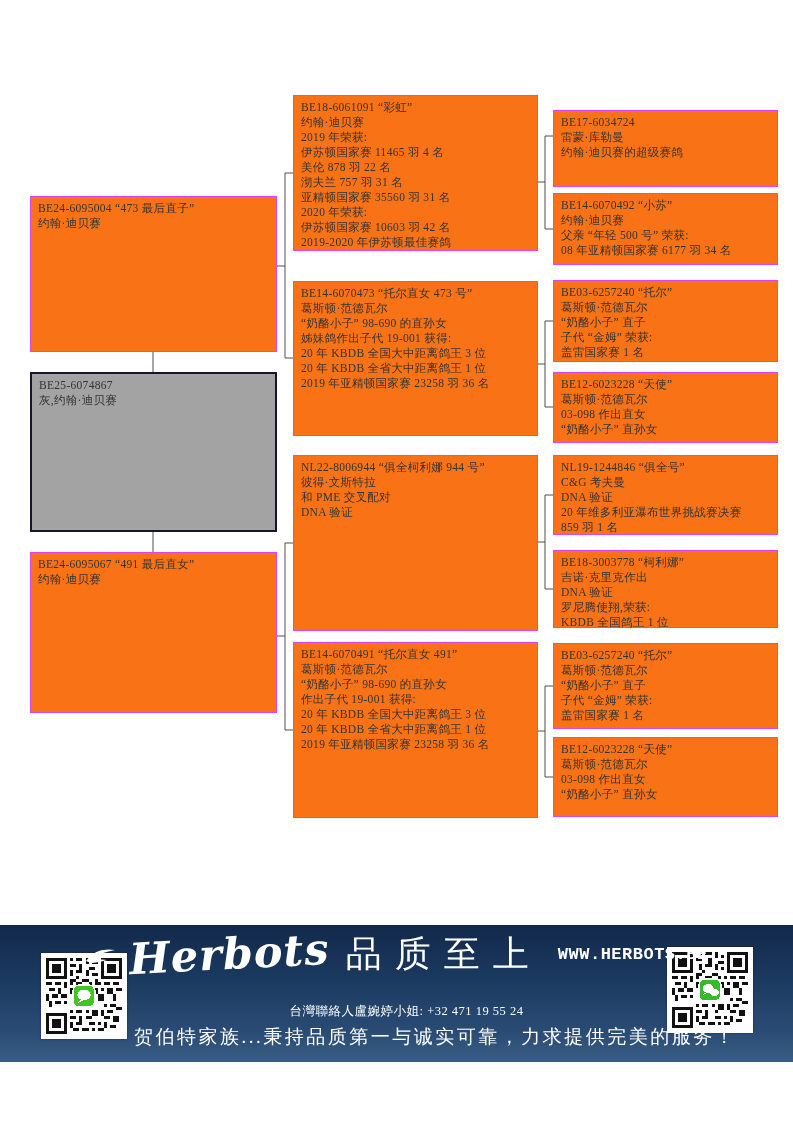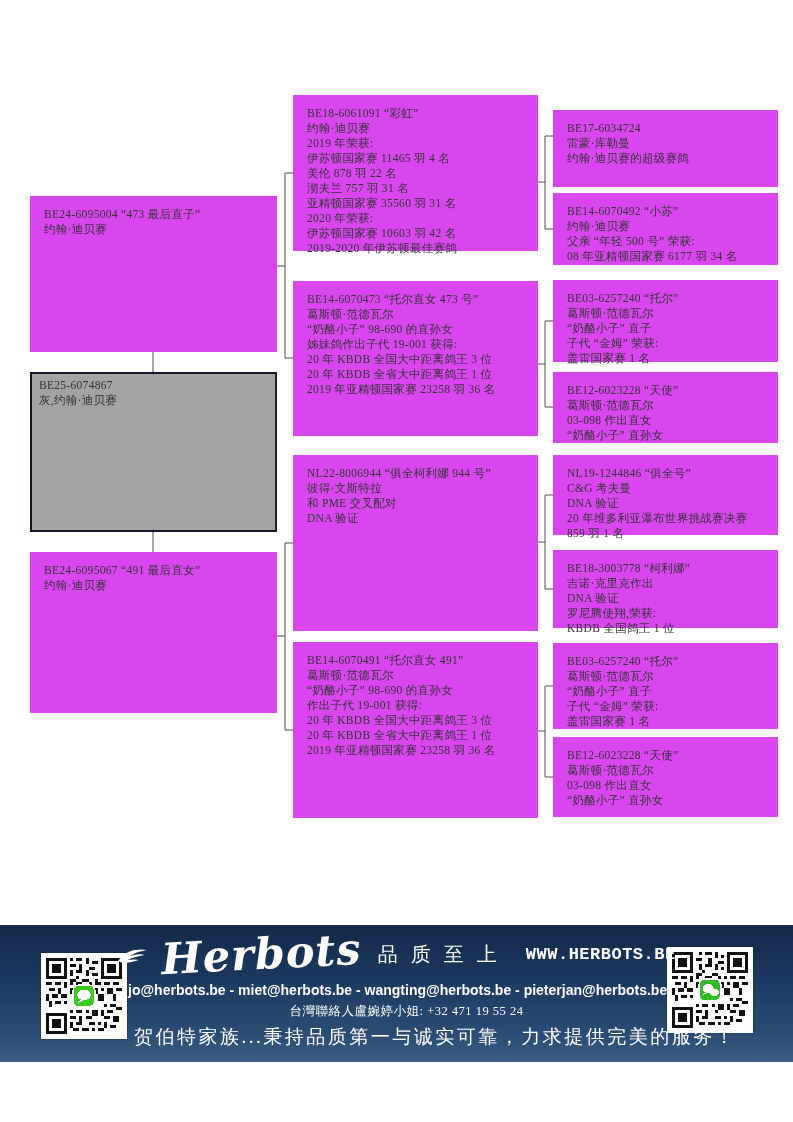--- a/index.html
+++ b/index.html
@@ -1,38 +1,38 @@
 <!DOCTYPE html>
 <html><head>
 <meta charset="utf-8">
 <style>
   html,body{margin:0;padding:0;background:#ffffff;}
   #page{position:relative;width:793px;height:1122px;background:#ffffff;overflow:hidden;
         font-family:"Liberation Serif","DejaVu Serif",serif;}
-  .pbox{position:absolute;box-sizing:border-box;border:7px solid #d946ef;background:#d946ef;
+  .pbox{position:absolute;box-sizing:border-box;border:1px solid #d946ef;background:#f97316;
         padding:4px 7px;color:#333;font-size:11.5px;line-height:15px;letter-spacing:.3px;}
   .pbox .line{white-space:nowrap;overflow:hidden;}
   .pbox.subject{background:#a3a3a3;border:2px solid #14162b;}
   .connectors{position:absolute;left:0;top:0;pointer-events:none;}
   
   .footer{position:absolute;left:0;top:925px;width:793px;height:137px;color:#fff;
           background:linear-gradient(180deg,#12294a 0%,#1b3a60 40%,#2a4c74 78%,#3a5d84 100%);}
   .qr{position:absolute;background:#ffffff;padding:5px;box-shadow:0 0 2px rgba(0,0,0,.4);}
   .qr svg{display:block;}
   .qr-left{left:41px;top:28px;}
   .qr-right{left:667px;top:22px;}
   .frow{position:absolute;left:128px;right:128px;text-align:center;white-space:nowrap;}
   .row1{top:3px;height:52px;display:flex;align-items:center;justify-content:center;gap:16px;}
   .row2{top:57px;font-family:"Liberation Sans","DejaVu Sans",sans-serif;font-weight:bold;font-size:14px;}
   .row3{top:78px;font-size:12.5px;letter-spacing:.5px;display:flex;justify-content:center;gap:34px;margin-left:20px;}
   .row4{top:99px;font-size:19px;letter-spacing:2.5px;margin-left:6px;}
   .brand{font-family:"DejaVu Serif","Liberation Serif",serif;font-style:italic;font-weight:bold;
          font-size:43px;line-height:1;transform:rotate(-3deg);letter-spacing:1px;}
   .wing{display:inline-block;margin-right:-6px;transform:translateY(4px);}
-  .slogan{font-size:20px;letter-spacing:13px;margin-left:0;}
+  .slogan{font-size:36px;letter-spacing:13px;margin-left:0;}
   .website{font-family:Liberation Mono, monospace;font-weight:bold;font-size:17px;letter-spacing:.5px;}
 </style>
 </head>
 <body>
 
 <div id="page">
 
   <svg class="connectors" width="793" height="1122">
     <path fill="none" stroke="#4f4f4f" stroke-width="1" d="
       M277 266 H285 M285 173 V358 M285 173 H293 M285 358 H293
@@ -185,21 +185,20 @@
       <span class="wing">
         <svg width="34" height="22" viewBox="0 0 34 22">
           <path d="M1 16 Q10 2 30 5 Q18 7 13 11 Q22 8 28 10 Q16 12 11 15 Q18 14 22 15 Q12 18 6 18 Z" fill="#ffffff"></path>
         </svg>
       </span>
       <span class="brand">Herbots</span>
       <span class="slogan">品质至上</span>
       <span class="website">WWW.HERBOTS.BE</span>
     </div>
 
-    <div class="frow row2">jo@herbots.be - miet@herbots.be - wangting@herbots.be - pieterjan@herbots.be</div>
 
     <div class="frow row3">
       <span>台灣聯絡人盧婉婷小姐: +32 471 19 55 24</span>
     </div>
 
     <div class="frow row4">贺伯特家族...秉持品质第一与诚实可靠，力求提供完美的服务！</div>
   </div>
 
 </div>
 

